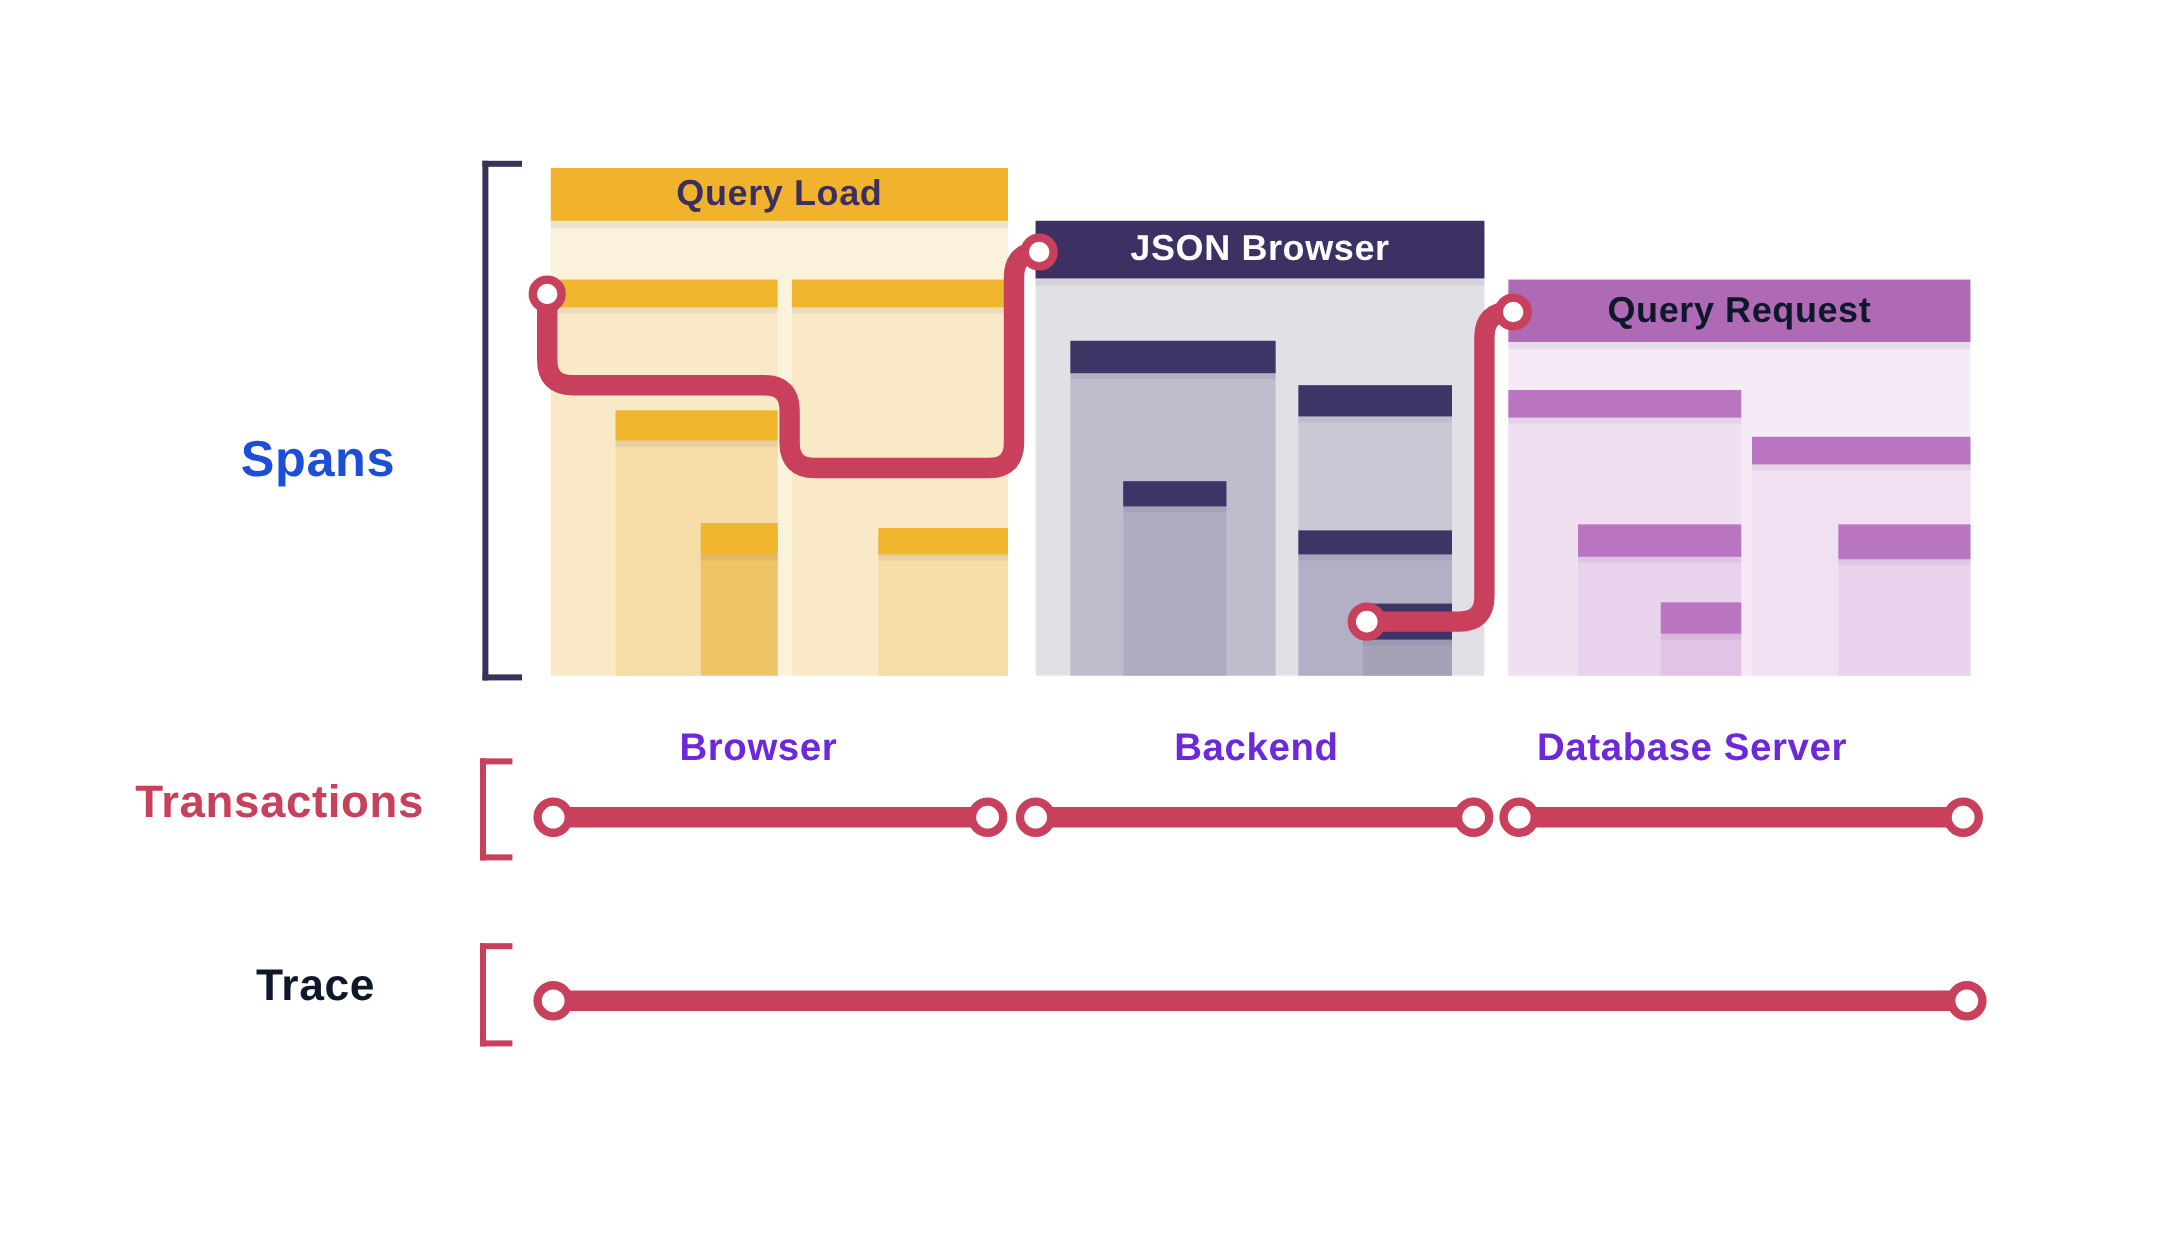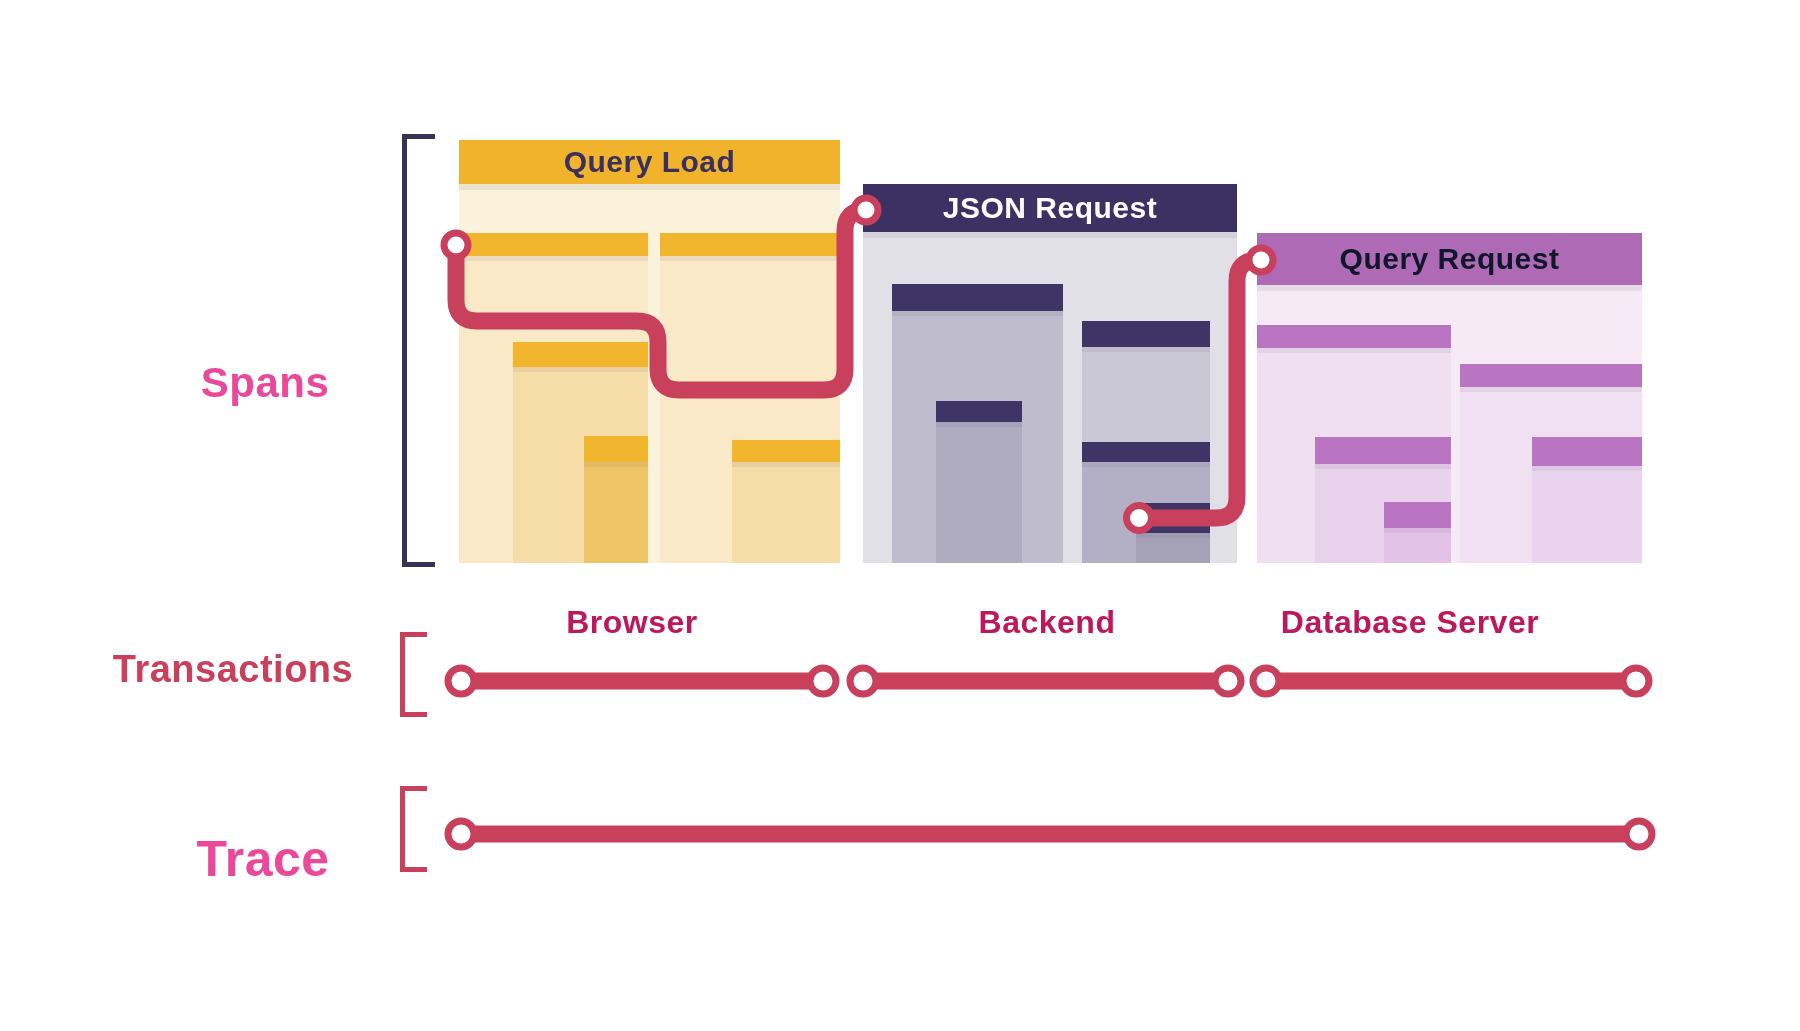--- a/index.html
+++ b/index.html
@@ -5,23 +5,23 @@
   html, body { margin: 0; padding: 0; background: #ffffff; }
   * { box-sizing: border-box; }
   #canvas {
     position: relative;
     width: 1800px; height: 1031px;
     background: #ffffff;
     font-family: "Liberation Sans", "DejaVu Sans", sans-serif;
     overflow: hidden;
   }
   .side-label { position: absolute; font-weight: 700; line-height: 1; text-align: center; letter-spacing: 0.5px; }
-  #spans-label        { left: 150px; top: 362px; width: 230px; font-size: 42px; color: #ec4899; }
+  #spans-label        { left: 150px; top: 362px; width: 230px; font-size: 42px; color: #1d4ed8; }
   #transactions-label { left:  88px; top: 650px; width: 290px; font-size: 38px; color: #C8405C; }
-  #trace-label        { left: 148px; top: 834px; width: 230px; font-size: 50px; color: #ec4899; }
+  #trace-label        { left: 148px; top: 802px; width: 230px; font-size: 37px; color: #0f172a; }
 
   .bracket { position: absolute; border-style: solid; background: transparent; }
   #spans-bracket { left: 402px; top: 134px; width: 33px; height: 433px;
                    border-color: #3A3157; border-width: 5px 0 5px 5px; }
   #transactions-bracket { left: 400px; top: 632px; width: 27px; height: 85px;
                    border-color: #C8405C; border-width: 5px 0 5px 5px; }
   #trace-bracket { left: 400px; top: 786px; width: 27px; height: 86px;
                    border-color: #C8405C; border-width: 5px 0 5px 5px; }
 
   .panel { position: absolute; }
@@ -59,21 +59,21 @@
   #panel-query-request { left: 1257px; top: 233px; width: 385px; height: 330px; background: #F5EAF6; }
   #panel-query-request .panel-hdr { height: 52px; background: #AE6AB5; color: #0f172a; }
   #panel-query-request .bhdr { background: #B974C2; }
   #qr-l1 { left: 0;     width: 194px; top:  92px; background: #EFDFF1; } #qr-l1 .bhdr { height: 23px; }
   #qr-l2 { left: 58px;  width: 136px; top: 204px; background: #E9D2EC; } #qr-l2 .bhdr { height: 27px; }
   #qr-l3 { left: 127px; width: 67px;  top: 269px; background: #E2C3E7; } #qr-l3 .bhdr { height: 26px; }
   #qr-r1 { left: 203px; right: 0;     top: 131px; background: #F0E0F2; } #qr-r1 .bhdr { height: 23px; }
   #qr-r2 { left: 275px; right: 0;     top: 204px; background: #EAD3ED; } #qr-r2 .bhdr { height: 29px; }
 
   .caption { position: absolute; top: 606px; width: 300px; text-align: center;
-             font-weight: 700; font-size: 32px; line-height: 1; color: #be185d; letter-spacing: 0.5px; }
+             font-weight: 700; font-size: 32px; line-height: 1; color: #6d28d9; letter-spacing: 0.5px; }
   #caption-browser  { left: 482px; }
   #caption-backend  { left: 897px; }
   #caption-database { left: 1260px; }
 
   #trace-overlay { position: absolute; left: 0; top: 0; width: 1800px; height: 1031px; pointer-events: none; }
   #trace-overlay path, #trace-overlay line { stroke: #C8405C; stroke-width: 17; fill: none; }
   #trace-overlay circle { fill: #ffffff; stroke: #C8405C; stroke-width: 7; }
 </style>
 </head>
 <body>
@@ -101,21 +101,21 @@
       </div>
     <div id="pl-l3" class="blk">
       <div class="bhdr"></div>
       </div>
     <div id="pl-r2" class="blk">
       <div class="bhdr"></div>
       </div>
   </div>
 
   <div id="panel-json-request" class="panel">
-    <div class="panel-hdr">JSON Request</div>
+    <div class="panel-hdr">JSON Browser</div>
     <div id="js-l1" class="blk">
       <div class="bhdr"></div>
       </div>
     <div id="js-l2" class="blk">
       <div class="bhdr"></div>
       </div>
     <div id="js-r1" class="blk">
       <div class="bhdr"></div>
       </div>
     <div id="js-r2" class="blk">

